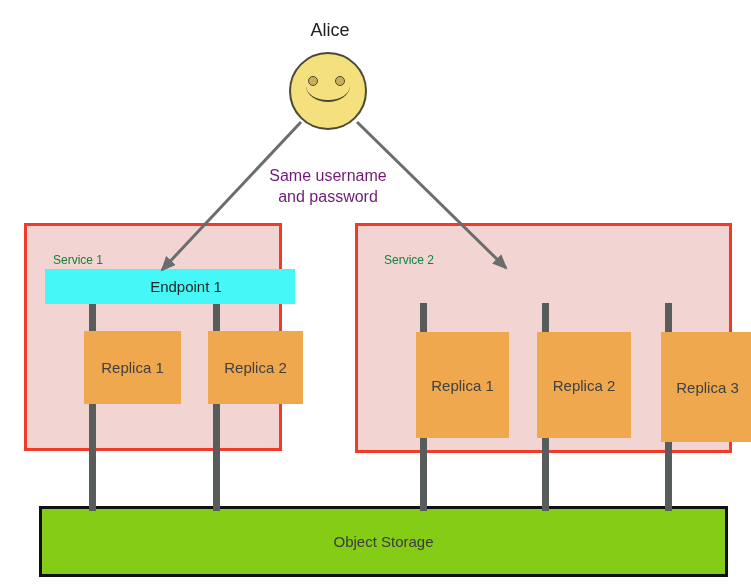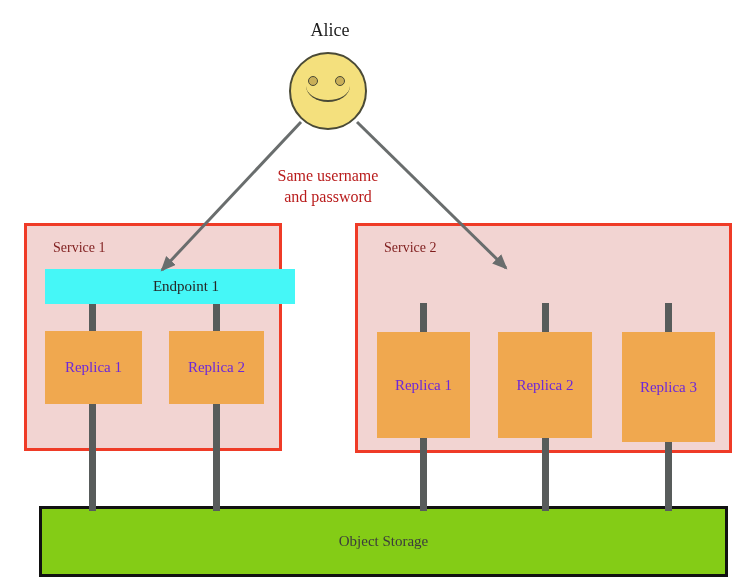--- a/index.html
+++ b/index.html
@@ -1,20 +1,20 @@
 <!DOCTYPE html>
 <html><head>
 <meta charset="utf-8">
 <style>
   html,body{margin:0;padding:0;background:#ffffff;}
   #canvas{
     position:relative;
     width:751px;height:588px;
     background:#ffffff;
-    font-family:Liberation Serif, serif;
+    font-family:Liberation Sans, sans-serif;
     color:#1f1f1f;
     overflow:hidden;
   }
   .abs{position:absolute;}
 
   
   .actor-label{
     left:0;top:20px;width:660px;
     text-align:center;
     font-size:18px;color:#1f1f1f;
@@ -36,50 +36,50 @@
   .smile{
     position:absolute;left:15px;top:28px;width:44px;height:18px;
     border-bottom:2.5px solid #4a4a36;
     border-radius:0 0 50% 50% / 0 0 80% 80%;
   }
 
   
   .annotation{
     left:228px;top:165px;width:200px;
     text-align:center;
-    font-size:16px;line-height:21px;color:#b91c1c;
+    font-size:16px;line-height:21px;color:#701a75;
   }
 
   
   .service{
     background:#f2d4d2;
     border:3px solid #ef3b27;
     box-sizing:border-box;
   }
   .service1{left:24px;top:223px;width:258px;height:228px;}
   .service2{left:355px;top:223px;width:377px;height:230px;}
   .service-title{
-    position:absolute;left:26px;top:14px;
-    font-size:14px;color:#7f1d1d;
+    position:absolute;left:26px;top:27px;
+    font-size:12px;color:#15803d;
   }
 
   
   .endpoint{
     background:#45f7f7;
     display:flex;align-items:center;justify-content:center;
     font-size:15px;color:#262626;
   }
   .endpoint1{left:45px;top:269px;width:218px;height:35px;padding-left:32px;}
   .endpoint2{left:376px;top:269px;width:341px;height:35px;}
 
   
   .replica{
     background:#f0a84f;
     display:flex;align-items:center;justify-content:center;
-    font-size:15px;color:#6d28d9;
+    font-size:15px;color:#404040;margin-left:39px;
   }
   .s1r1{left:45px;top:331px;width:97px;height:73px;}
   .s1r2{left:169px;top:331px;width:95px;height:73px;}
   .s2r1{left:377px;top:332px;width:93px;height:106px;}
   .s2r2{left:498px;top:332px;width:94px;height:106px;}
   .s2r3{left:622px;top:332px;width:93px;height:110px;text-align:right;}
 
   
   .conn{
     width:7px;top:303px;height:208px;

